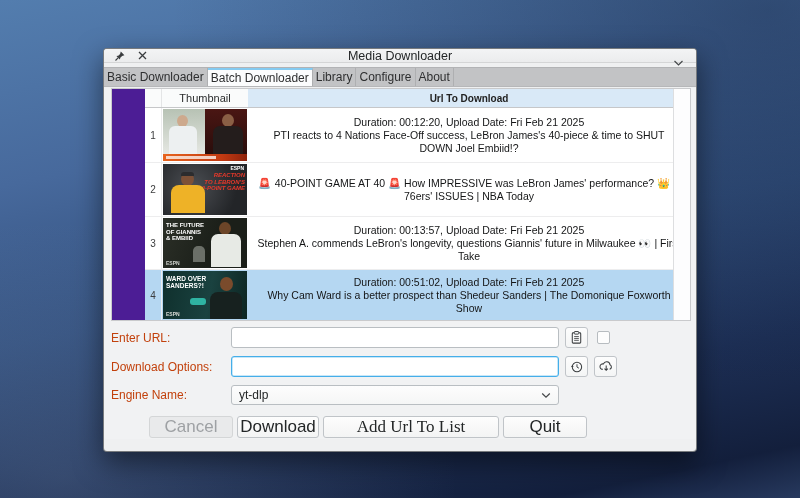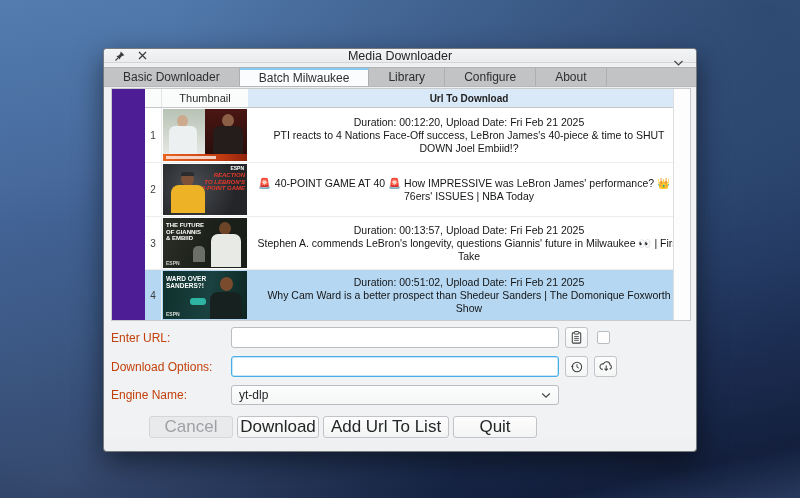--- a/index.html
+++ b/index.html
@@ -24,21 +24,21 @@
     background:linear-gradient(#f3f4f5,#ebeced); border-radius:3px 3px 0 0;
     display:flex; align-items:center; }
   .tb-icon{ width:18px; height:18px; display:flex; align-items:center; justify-content:center; cursor:pointer; }
   .tb-pin{ margin-left:7px; }
   .tb-close{ margin-left:4px; }
   .tb-title{ position:absolute; left:0; right:0; text-align:center; font-size:12.5px; font-weight:500; color:#232627; pointer-events:none; }
   .tb-shade{ position:absolute; right:9px; top:5px; }
 
   
   .tabbar{ margin-top:4px; height:20px; display:flex; background:#c2c3c5; border-top:1px solid #b2b3b5; border-bottom:1px solid #b6b7b9; }
-  .tab{ padding:0 19px; font-size:12px; color:#2e2f30; line-height:19px; border-right:1px solid #aeafb1; cursor:pointer; white-space:nowrap; }
+  .tab{ padding:0 3px; font-size:12px; color:#2e2f30; line-height:19px; border-right:1px solid #aeafb1; cursor:pointer; white-space:nowrap; }
   .tab.active{ background:#fbfcfd; border-top:2px solid #85cbf1; line-height:17px; }
   .tab-fill{ flex:1; }
 
   
   .page{ position:relative; height:351px; background:#f1f2f3; padding:0 7px; border-radius:0 0 3px 3px; }
 
   
   .table{ position:relative; margin-top:1px; width:580px; height:233px; background:#4c1d95; border:1px solid #c9cacc; overflow:hidden;padding-left:33px; }
   .thead{ display:flex; height:19px; border-bottom:1px solid #c6c7c9; }
   .th-corner{ width:17px; background:#fafbfb; border-right:1px solid #e4e5e6; }
@@ -93,21 +93,21 @@
   .f-input{ width:328px; height:21px; border:1px solid #b9bec2; border-radius:3px; background:#fff; font-size:12px; padding:0 5px; outline:none; font-family:"Liberation Sans",sans-serif; }
   .f-input.focused{ border:1px solid #45aee9; box-shadow:0 0 0 0.5px #8fd0f2 inset; }
   .icon-btn{ width:23px; height:21px; margin-left:6px; border:1px solid #c0c4c8; border-radius:3px; background:linear-gradient(#fdfdfd,#f4f5f5); display:flex; align-items:center; justify-content:center; cursor:pointer; }
   .checkbox{ width:13px; height:13px; margin-left:9px; border:1px solid #b7bcc0; border-radius:2px; background:#fdfdfd; cursor:pointer; }
   .selectbox{ width:328px; height:20px; border:1px solid #b9bec2; border-radius:3px; background:linear-gradient(#fdfdfd,#f5f6f6); display:flex; align-items:center; justify-content:space-between; padding:0 7px; font-size:12px; color:#232627; cursor:pointer; }
 
   
   .btnrow{ display:flex; gap:4px; margin:11px 0 0 38px; }
   .btn{ height:22px; border:1px solid #c0c4c8; border-radius:3px; background:linear-gradient(#fdfdfd,#f3f4f4); font-size:17px; color:#232627; display:flex; align-items:center; justify-content:center; cursor:pointer; font-family:"Liberation Sans",sans-serif; }
   .btn.disabled{ background:#e9eaeb; color:#9b9e9; color:#9ea1a4; border-color:#d4d6d7; cursor:default; }
-  .w-cancel{ width:84px; } .w-download{ width:82px; } .w-add{ width:126px; } .w-opt{ width:78px; justify-content:space-between; padding:0 11px; } .w-quit{ width:84px; }
+  .w-cancel{ width:84px; } .w-download{ width:82px; } .w-add{ width:176px;font-family:Liberation Serif, serif; } .w-opt{ width:78px; justify-content:space-between; padding:0 11px; } .w-quit{ width:84px; }
 
   svg{ display:block; }
 </style>
 </head>
 <body>
 
 <div class="desktop">
   <div class="window">
 
     <div class="titlebar">
@@ -125,21 +125,21 @@
       <div class="tb-title">Media Downloader</div>
       <span class="tb-icon tb-shade">
         <svg width="11" height="8" viewBox="0 0 11 8">
           <path d="M1.5 2 L5.5 6 L9.5 2" stroke="#45484a" stroke-width="1.2" fill="none"></path>
         </svg>
       </span>
     </div>
 
     <div class="tabbar">
       <div class="tab">Basic Downloader</div>
-      <div class="tab active">Batch Milwaukee</div>
+      <div class="tab active">Batch Downloader</div>
       <div class="tab">Library</div>
       <div class="tab">Configure</div>
       <div class="tab">About</div>
       <div class="tab-fill"></div>
     </div>
 
     <div class="page">
 
       <div class="table">
         <div class="thead">

